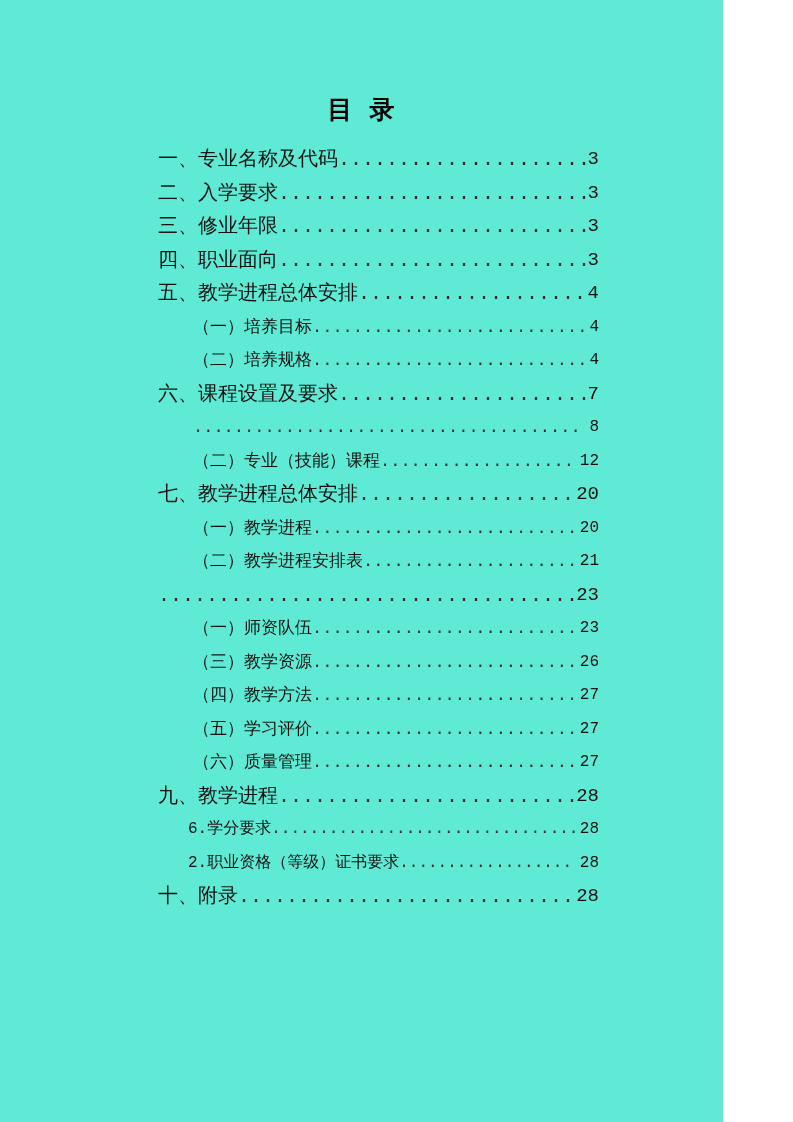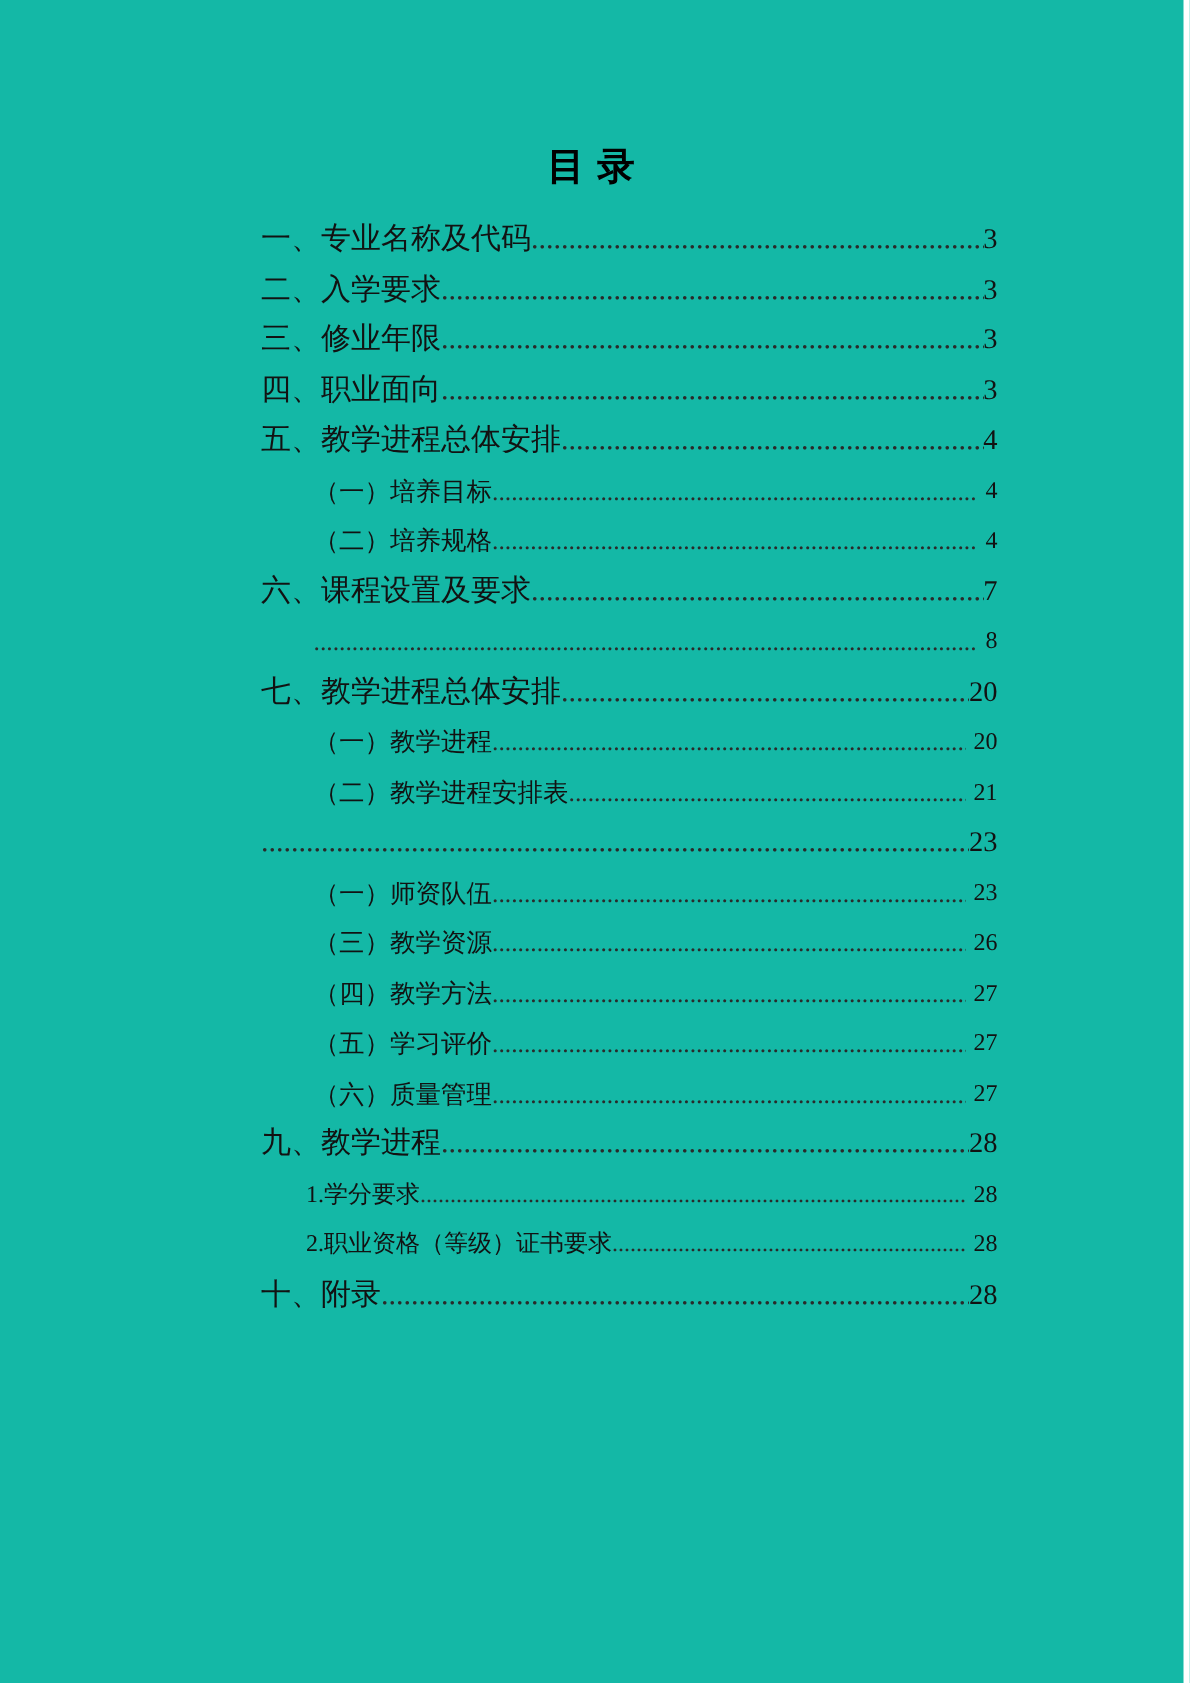--- a/index.html
+++ b/index.html
@@ -10,24 +10,25 @@
   body {
     width: 793px;
     height: 1122px;
     font-family: "Liberation Serif", "DejaVu Serif", serif;
     color: #121212;
     overflow: hidden;
   }
   .page {
     position: relative;
     box-sizing: border-box;
-    width: 789px;
+    width: 723px;
     height: 1122px;
-    background: #14b8a6;
+    background: #5eead4;
     padding-top: 97px;
+    font-family: Liberation Mono, monospace;
   }
   .doc-title {
     margin: 0;
     text-align: center;
     font-size: 25px;
     line-height: 30px;
     font-weight: 700;
     letter-spacing: 1px;
     color: #000000;
   }
@@ -35,21 +36,20 @@
     margin-top: 16px;
     padding-left: 158px;
     padding-right: 124px;
   }
   .toc-row {
     display: flex;
     align-items: flex-start;
     height: 33.5px;
     line-height: 33.5px;
     white-space: nowrap;
-    margin-left: 16px;
   }
   .toc-row .label {
     flex: 0 0 auto;
   }
   .toc-row .leader {
     flex: 1 1 auto;
     overflow: hidden;
     white-space: nowrap;
     min-width: 10px;
   }
@@ -111,20 +111,25 @@
       </div>
       <div class="toc-row lvl1">
         <span class="label">六、课程设置及要求</span>
         <span class="leader"></span>
         <span class="pagenum">7</span>
       </div>
       <div class="toc-row lvl2">
         <span class="leader"></span>
         <span class="pagenum">8</span>
       </div>
+      <div class="toc-row lvl2">
+        <span class="label">（二）专业（技能）课程</span>
+        <span class="leader"></span>
+        <span class="pagenum">12</span>
+      </div>
       <div class="toc-row lvl1">
         <span class="label">七、教学进程总体安排</span>
         <span class="leader"></span>
         <span class="pagenum">20</span>
       </div>
       <div class="toc-row lvl2">
         <span class="label">（一）教学进程</span>
         <span class="leader"></span>
         <span class="pagenum">20</span>
       </div>
@@ -161,21 +166,21 @@
         <span class="label">（六）质量管理</span>
         <span class="leader"></span>
         <span class="pagenum">27</span>
       </div>
       <div class="toc-row lvl1">
         <span class="label">九、教学进程</span>
         <span class="leader"></span>
         <span class="pagenum">28</span>
       </div>
       <div class="toc-row lvl3">
-        <span class="label">1.学分要求</span>
+        <span class="label">6.学分要求</span>
         <span class="leader"></span>
         <span class="pagenum">28</span>
       </div>
       <div class="toc-row lvl3">
         <span class="label">2.职业资格（等级）证书要求</span>
         <span class="leader"></span>
         <span class="pagenum">28</span>
       </div>
       <div class="toc-row lvl1">
         <span class="label">十、附录</span>

